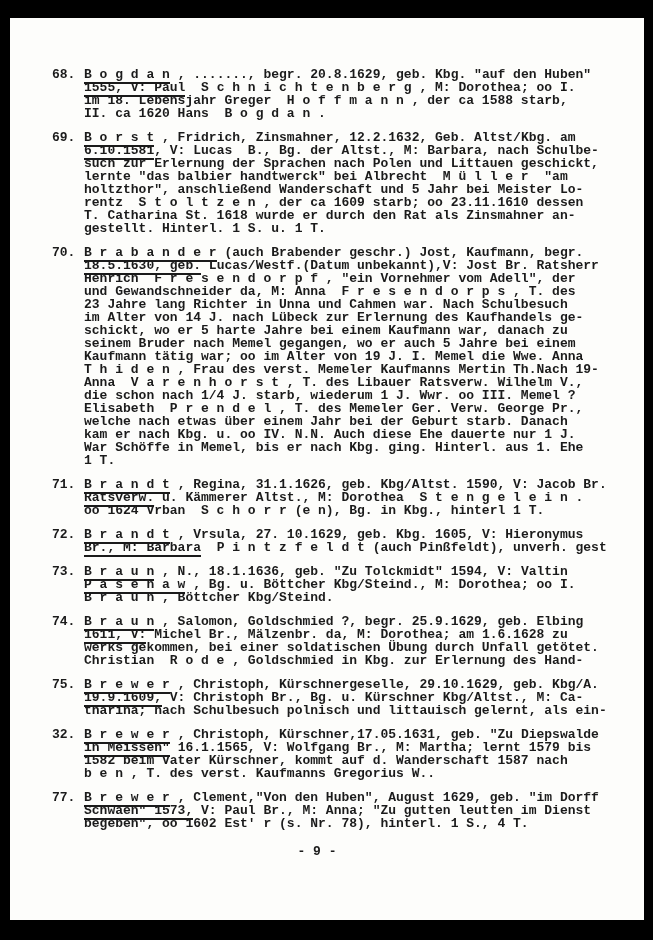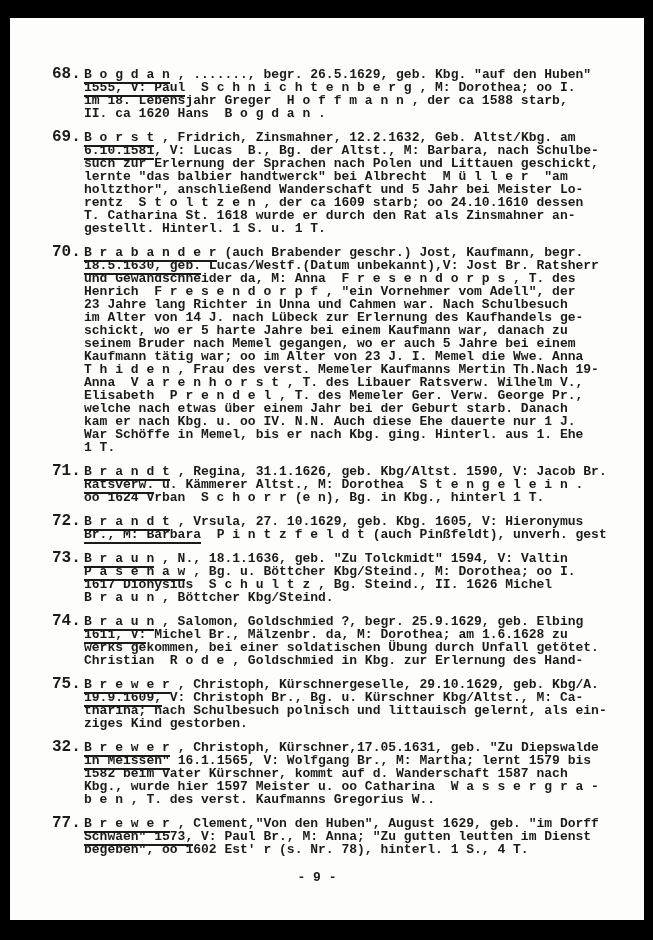--- a/index.html
+++ b/index.html
@@ -15,21 +15,21 @@
   }
   .paper{
     position:absolute;left:10px;top:18px;width:634px;height:902px;
     background:var(--paper);color:var(--ink);
     box-sizing:border-box;
     padding:50px 12px 0 42px;
   }
   .entry{display:flex;margin-bottom:11px;}
   .entry-num{
     flex:0 0 32px;width:32px;
-    font-size:16px;line-height:13px;font-weight:bold;
+    font-size:13px;line-height:13px;font-weight:bold;
     white-space:pre;
   }
   .entry-body{flex:1;min-width:0;}
   .line{
     font-size:13px;line-height:13px;font-weight:bold;
     white-space:pre-wrap;
     letter-spacing:0;
   }
   .seg-u{border-bottom:2px solid var(--ink);}
   .seg-t{border-bottom:none;}
@@ -39,53 +39,54 @@
   }
 </style>
 </head>
 <body>
 
 <div class="paper">
   <div>
       <div class="entry">
         <div class="entry-num">68.</div>
         <div class="entry-body">
-          <div class="line"><span class="seg-u">B o g d a n</span><span class="seg-t"> , ......., begr. 26.5.1629, geb. Kbg. "auf den Huben"</span></div>
+          <div class="line"><span class="seg-u">B o g d a n</span><span class="seg-t"> , ......., begr. 20.8.1629, geb. Kbg. "auf den Huben"</span></div>
           <div class="line"><span class="seg-u">1555, V: Paul</span><span class="seg-t">  S c h n i c h t e n b e r g , M: Dorothea; oo I.</span></div>
           <div class="line"><span class="seg-t">im 18. Lebensjahr Greger  H o f f m a n n , der ca 1588 starb,</span></div>
           <div class="line"><span class="seg-t">II. ca 1620 Hans  B o g d a n .</span></div>
         </div>
       </div>
       <div class="entry">
         <div class="entry-num">69.</div>
         <div class="entry-body">
           <div class="line"><span class="seg-u">B o r s t</span><span class="seg-t"> , Fridrich, Zinsmahner, 12.2.1632, Geb. Altst/Kbg. am</span></div>
           <div class="line"><span class="seg-u">6.10.1581</span><span class="seg-t">, V: Lucas  B., Bg. der Altst., M: Barbara, nach Schulbe-</span></div>
           <div class="line"><span class="seg-t">such zur Erlernung der Sprachen nach Polen und Littauen geschickt,</span></div>
           <div class="line"><span class="seg-t">lernte "das balbier handtwerck" bei Albrecht  M ü l l e r  "am</span></div>
           <div class="line"><span class="seg-t">holtzthor", anschließend Wanderschaft und 5 Jahr bei Meister Lo-</span></div>
-          <div class="line"><span class="seg-t">rentz  S t o l t z e n , der ca 1609 starb; oo 24.10.1610 dessen</span></div>
+          <div class="line"><span class="seg-t">rentz  S t o l t z e n , der ca 1609 starb; oo 23.11.1610 dessen</span></div>
           <div class="line"><span class="seg-t">T. Catharina St. 1618 wurde er durch den Rat als Zinsmahner an-</span></div>
           <div class="line"><span class="seg-t">gestellt. Hinterl. 1 S. u. 1 T.</span></div>
         </div>
       </div>
       <div class="entry">
         <div class="entry-num">70.</div>
         <div class="entry-body">
           <div class="line"><span class="seg-u">B r a b a n d e r</span><span class="seg-t"> (auch Brabender geschr.) Jost, Kaufmann, begr.</span></div>
           <div class="line"><span class="seg-u">18.5.1630, geb.</span><span class="seg-t"> Lucas/Westf.(Datum unbekannt),V: Jost Br. Ratsherr</span></div>
+          <div class="line"><span class="seg-t">Henrich  F r e s e n d o r p f , "ein Vornehmer vom Adell", der</span></div>
           <div class="line"><span class="seg-t">und Gewandschneider da, M: Anna  F r e s e n d o r p s , T. des</span></div>
-          <div class="line"><span class="seg-t">Henrich  F r e s e n d o r p f , "ein Vornehmer vom Adell", der</span></div>
           <div class="line"><span class="seg-t">23 Jahre lang Richter in Unna und Cahmen war. Nach Schulbesuch</span></div>
           <div class="line"><span class="seg-t">im Alter von 14 J. nach Lübeck zur Erlernung des Kaufhandels ge-</span></div>
           <div class="line"><span class="seg-t">schickt, wo er 5 harte Jahre bei einem Kaufmann war, danach zu</span></div>
           <div class="line"><span class="seg-t">seinem Bruder nach Memel gegangen, wo er auch 5 Jahre bei einem</span></div>
-          <div class="line"><span class="seg-t">Kaufmann tätig war; oo im Alter von 23 J. I. Memel die Wwe. Anna</span></div>
+          <div class="line"><span class="seg-t">Kaufmann tätig war; oo im Alter von 19 J. I. Memel die Wwe. Anna</span></div>
           <div class="line"><span class="seg-t">T h i d e n , Frau des verst. Memeler Kaufmanns Mertin Th.Nach 19-</span></div>
           <div class="line"><span class="seg-t">Anna  V a r e n h o r s t , T. des Libauer Ratsverw. Wilhelm V.,</span></div>
+          <div class="line"><span class="seg-t">die schon nach 1/4 J. starb, wiederum 1 J. Wwr. oo III. Memel ?</span></div>
           <div class="line"><span class="seg-t">Elisabeth  P r e n d e l , T. des Memeler Ger. Verw. George Pr.,</span></div>
           <div class="line"><span class="seg-t">welche nach etwas über einem Jahr bei der Geburt starb. Danach</span></div>
           <div class="line"><span class="seg-t">kam er nach Kbg. u. oo IV. N.N. Auch diese Ehe dauerte nur 1 J.</span></div>
           <div class="line"><span class="seg-t">War Schöffe in Memel, bis er nach Kbg. ging. Hinterl. aus 1. Ehe</span></div>
           <div class="line"><span class="seg-t">1 T.</span></div>
         </div>
       </div>
       <div class="entry">
         <div class="entry-num">71.</div>
         <div class="entry-body">
@@ -99,49 +100,46 @@
         <div class="entry-body">
           <div class="line"><span class="seg-u">B r a n d t</span><span class="seg-t"> , Vrsula, 27. 10.1629, geb. Kbg. 1605, V: Hieronymus</span></div>
           <div class="line"><span class="seg-u">Br., M: Barbara</span><span class="seg-t">  P i n t z f e l d t (auch Pinßfeldt), unverh. gest</span></div>
         </div>
       </div>
       <div class="entry">
         <div class="entry-num">73.</div>
         <div class="entry-body">
           <div class="line"><span class="seg-u">B r a u n</span><span class="seg-t"> , N., 18.1.1636, geb. "Zu Tolckmidt" 1594, V: Valtin</span></div>
           <div class="line"><span class="seg-u">P a s e n a w</span><span class="seg-t"> , Bg. u. Böttcher Kbg/Steind., M: Dorothea; oo I.</span></div>
-          <div class="line"><span class="seg-t">1617 Dionysius  S c h u l t z , Bg. Steind., II. 1626 Michel</span></div>
           <div class="line"><span class="seg-t">B r a u n , Böttcher Kbg/Steind.</span></div>
         </div>
       </div>
       <div class="entry">
         <div class="entry-num">74.</div>
         <div class="entry-body">
           <div class="line"><span class="seg-u">B r a u n</span><span class="seg-t"> , Salomon, Goldschmied ?, begr. 25.9.1629, geb. Elbing</span></div>
           <div class="line"><span class="seg-u">1611, V:</span><span class="seg-t"> Michel Br., Mälzenbr. da, M: Dorothea; am 1.6.1628 zu</span></div>
           <div class="line"><span class="seg-t">werks gekommen, bei einer soldatischen Übung durch Unfall getötet.</span></div>
           <div class="line"><span class="seg-t">Christian  R o d e , Goldschmied in Kbg. zur Erlernung des Hand-</span></div>
         </div>
       </div>
       <div class="entry">
         <div class="entry-num">75.</div>
         <div class="entry-body">
           <div class="line"><span class="seg-u">B r e w e r</span><span class="seg-t"> , Christoph, Kürschnergeselle, 29.10.1629, geb. Kbg/A.</span></div>
           <div class="line"><span class="seg-u">19.9.1609,</span><span class="seg-t"> V: Christoph Br., Bg. u. Kürschner Kbg/Altst., M: Ca-</span></div>
           <div class="line"><span class="seg-t">tharina; nach Schulbesuch polnisch und littauisch gelernt, als ein-</span></div>
-          <div class="line"><span class="seg-t">ziges Kind gestorben.</span></div>
         </div>
       </div>
       <div class="entry">
         <div class="entry-num">32.</div>
         <div class="entry-body">
           <div class="line"><span class="seg-u">B r e w e r</span><span class="seg-t"> , Christoph, Kürschner,17.05.1631, geb. "Zu Diepswalde</span></div>
           <div class="line"><span class="seg-u">in Meissen"</span><span class="seg-t"> 16.1.1565, V: Wolfgang Br., M: Martha; lernt 1579 bis</span></div>
           <div class="line"><span class="seg-t">1582 beim Vater Kürschner, kommt auf d. Wanderschaft 1587 nach</span></div>
-          <div class="line"><span class="seg-t">Kbg., wurde hier 1597 Meister u. oo Catharina  W a s s e r g r a -</span></div>
           <div class="line"><span class="seg-t">b e n , T. des verst. Kaufmanns Gregorius W..</span></div>
         </div>
       </div>
       <div class="entry">
         <div class="entry-num">77.</div>
         <div class="entry-body">
           <div class="line"><span class="seg-u">B r e w e r</span><span class="seg-t"> , Clement,"Von den Huben", August 1629, geb. "im Dorff</span></div>
           <div class="line"><span class="seg-u">Schwaen" 1573,</span><span class="seg-t"> V: Paul Br., M: Anna; "Zu gutten leutten im Dienst</span></div>
           <div class="line"><span class="seg-t">begeben", oo 1602 Est' r (s. Nr. 78), hinterl. 1 S., 4 T.</span></div>
         </div>

